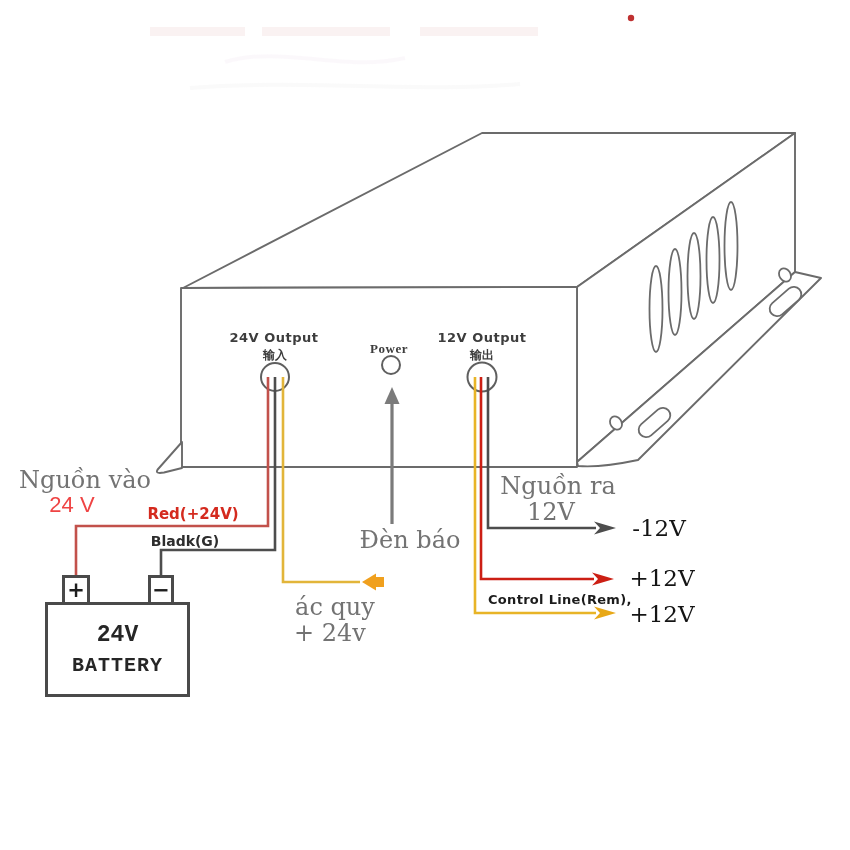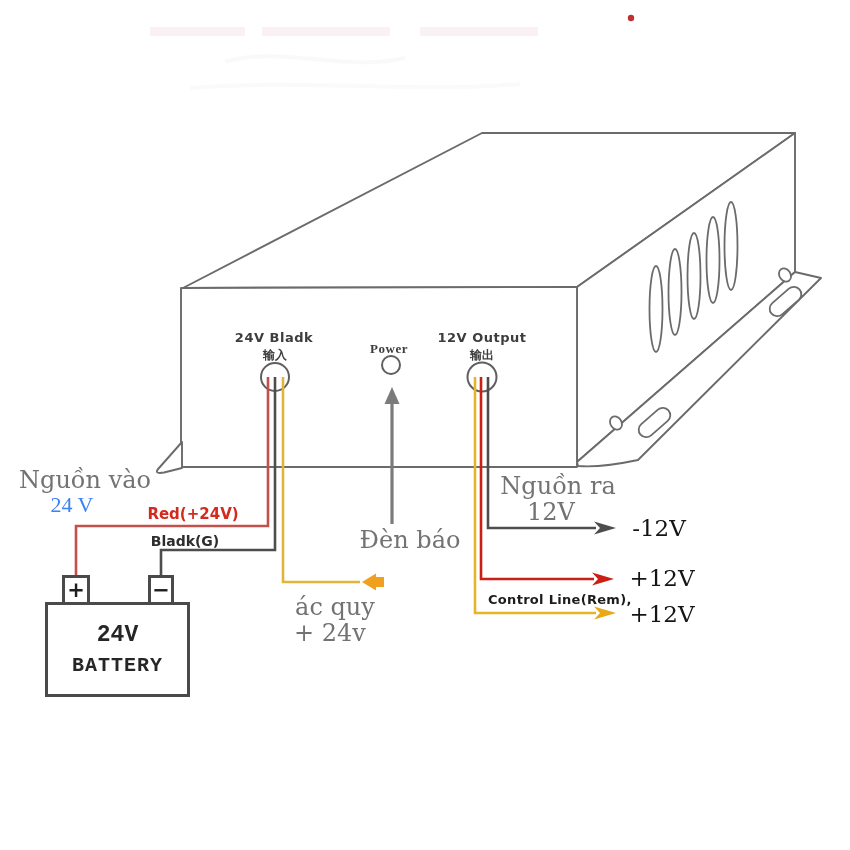--- a/index.html
+++ b/index.html
@@ -7,21 +7,21 @@
     position:relative;width:850px;height:850px;background:#ffffff;
     font-family:"DejaVu Sans", sans-serif;overflow:hidden;
   }
   .stage svg{position:absolute;left:0;top:0;}
   .lbl{
     position:absolute;transform:translate(-50%,-50%);
     white-space:nowrap;line-height:1;color:#222;
   }
   .lbl-left{transform:translate(0,-50%);}
   .serif{font-family:"DejaVu Serif", serif;color:#737373;font-size:24px;}
-  .serif-sm{font-family:Liberation Serif, serif;color:#3b82f6;font-size:22px;}
+  .serif-sm{font-family:Liberation Sans, sans-serif;color:#ef4444;font-size:22px;}
   .dev{font-weight:bold;font-size:13px;color:#3d3d3d;letter-spacing:.5px;}
   .cn{font-weight:bold;font-size:12px;color:#3d3d3d;}
   .red-label{font-weight:bold;font-size:15px;color:#d42a1e;}
   .blk-label{font-weight:bold;font-size:14px;color:#2d2d2d;}
   .ctrl-label{font-weight:bold;font-size:13px;color:#1c1c1c;letter-spacing:.3px;}
   .out-lbl{font-family:"DejaVu Serif", serif;color:#141414;font-size:23px;}
   .battery{
     position:absolute;left:45px;top:602px;width:145px;height:95px;
     border:3px solid #4a4a4a;background:#fff;box-sizing:border-box;
     display:flex;flex-direction:column;align-items:center;justify-content:center;gap:6px;font-family:Liberation Mono, monospace;
@@ -100,21 +100,21 @@
     <g fill="none" stroke-width="2.6">
       <path stroke="#4d4d4d" d="M488,377 L488,528 L596,528"></path>
       <path stroke="#cc1f14" d="M481,377 L481,579 L594,579"></path>
       <path stroke="#e8b427" d="M475,377 L475,613 L596,613"></path>
     </g>
     <polygon fill="#4d4d4d" points="616,528 594,521.5 600,528 594,534.5"></polygon>
     <polygon fill="#cc1f14" points="614,579 592,572.5 598,579 592,585.5"></polygon>
     <polygon fill="#e8a817" points="616,613 594,606.5 600,613 594,619.5"></polygon>
   </svg>
 
-  <div class="lbl dev" style="left:274px;top:337px;">24V Bladk</div>
+  <div class="lbl dev" style="left:274px;top:337px;">24V Output</div>
   <div class="lbl cn" style="left:275px;top:355px;">输入</div>
   <div class="lbl dev" style="left:389px;top:348px;font-family:Liberation Serif, serif;">Power</div>
   <div class="lbl dev" style="left:482px;top:337px;">12V Output</div>
   <div class="lbl cn" style="left:482px;top:355px;">输出</div>
 
   <div class="lbl serif" style="left:85px;top:480px;">Nguồn vào</div>
   <div class="lbl serif-sm" style="left:72px;top:505px;">24 V</div>
   <div class="lbl red-label" style="left:193px;top:514px;">Red(+24V)</div>
   <div class="lbl blk-label" style="left:185px;top:541px;">Bladk(G)</div>
   <div class="lbl serif" style="left:335px;top:607px;">ác quy</div>

